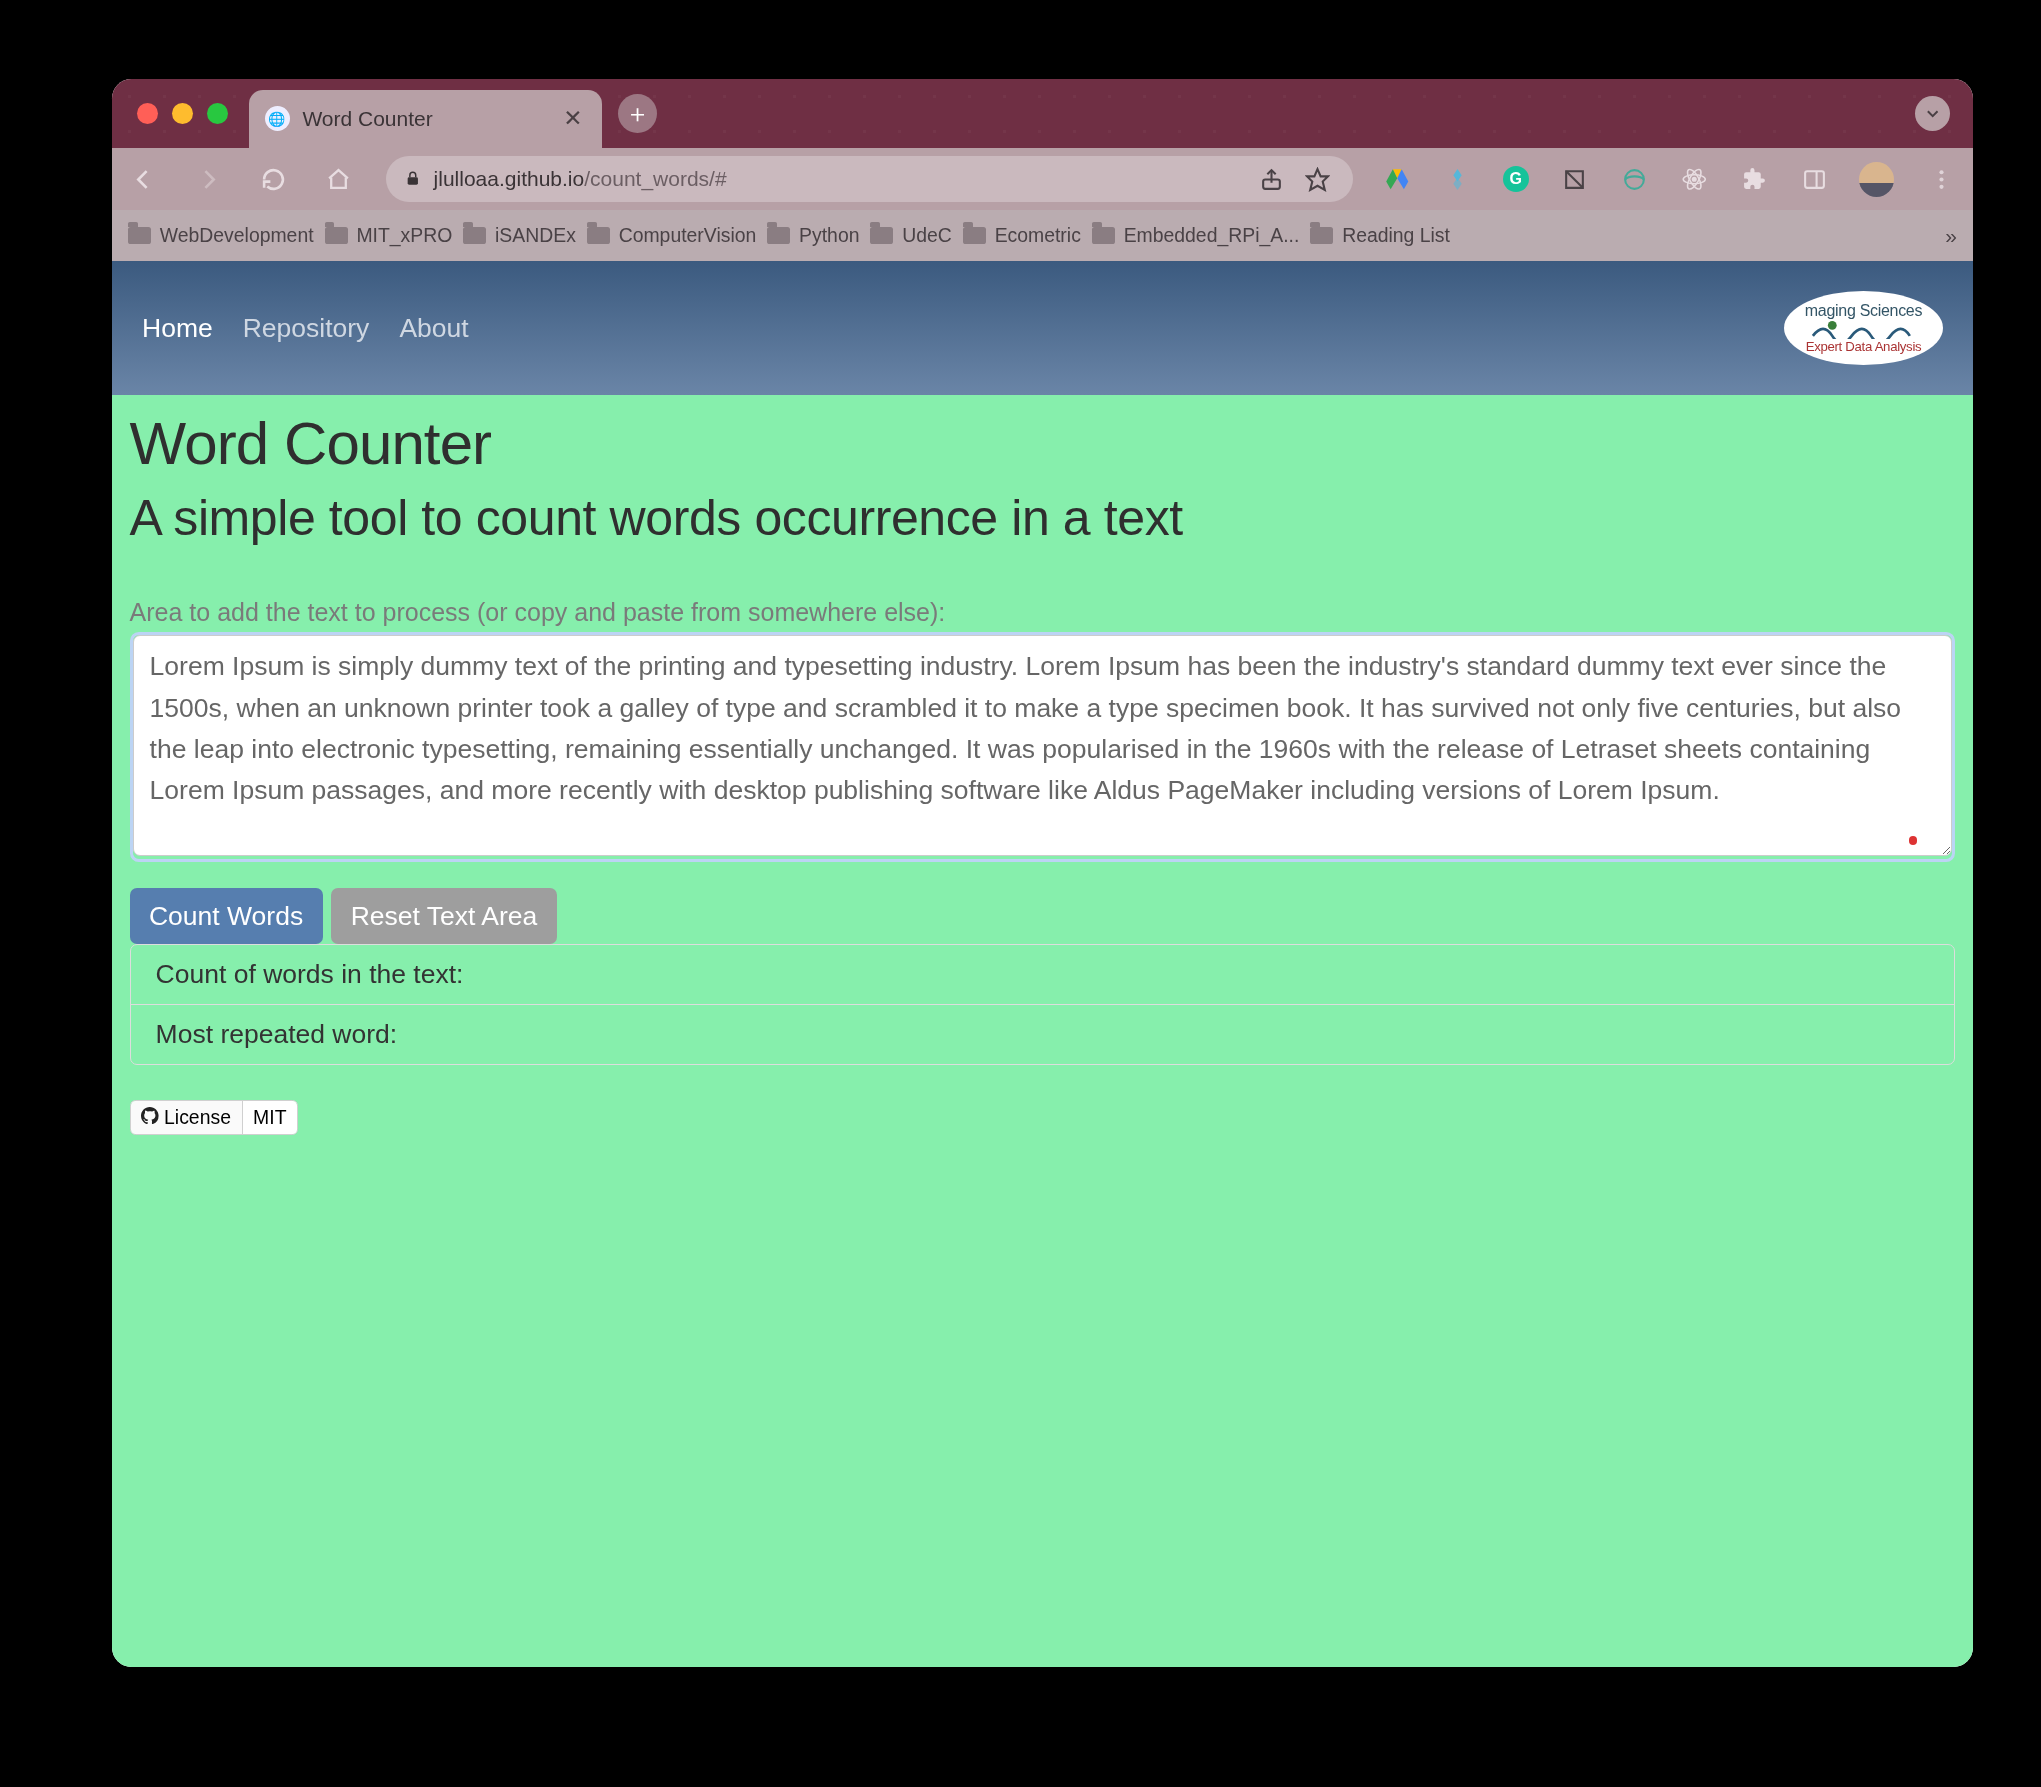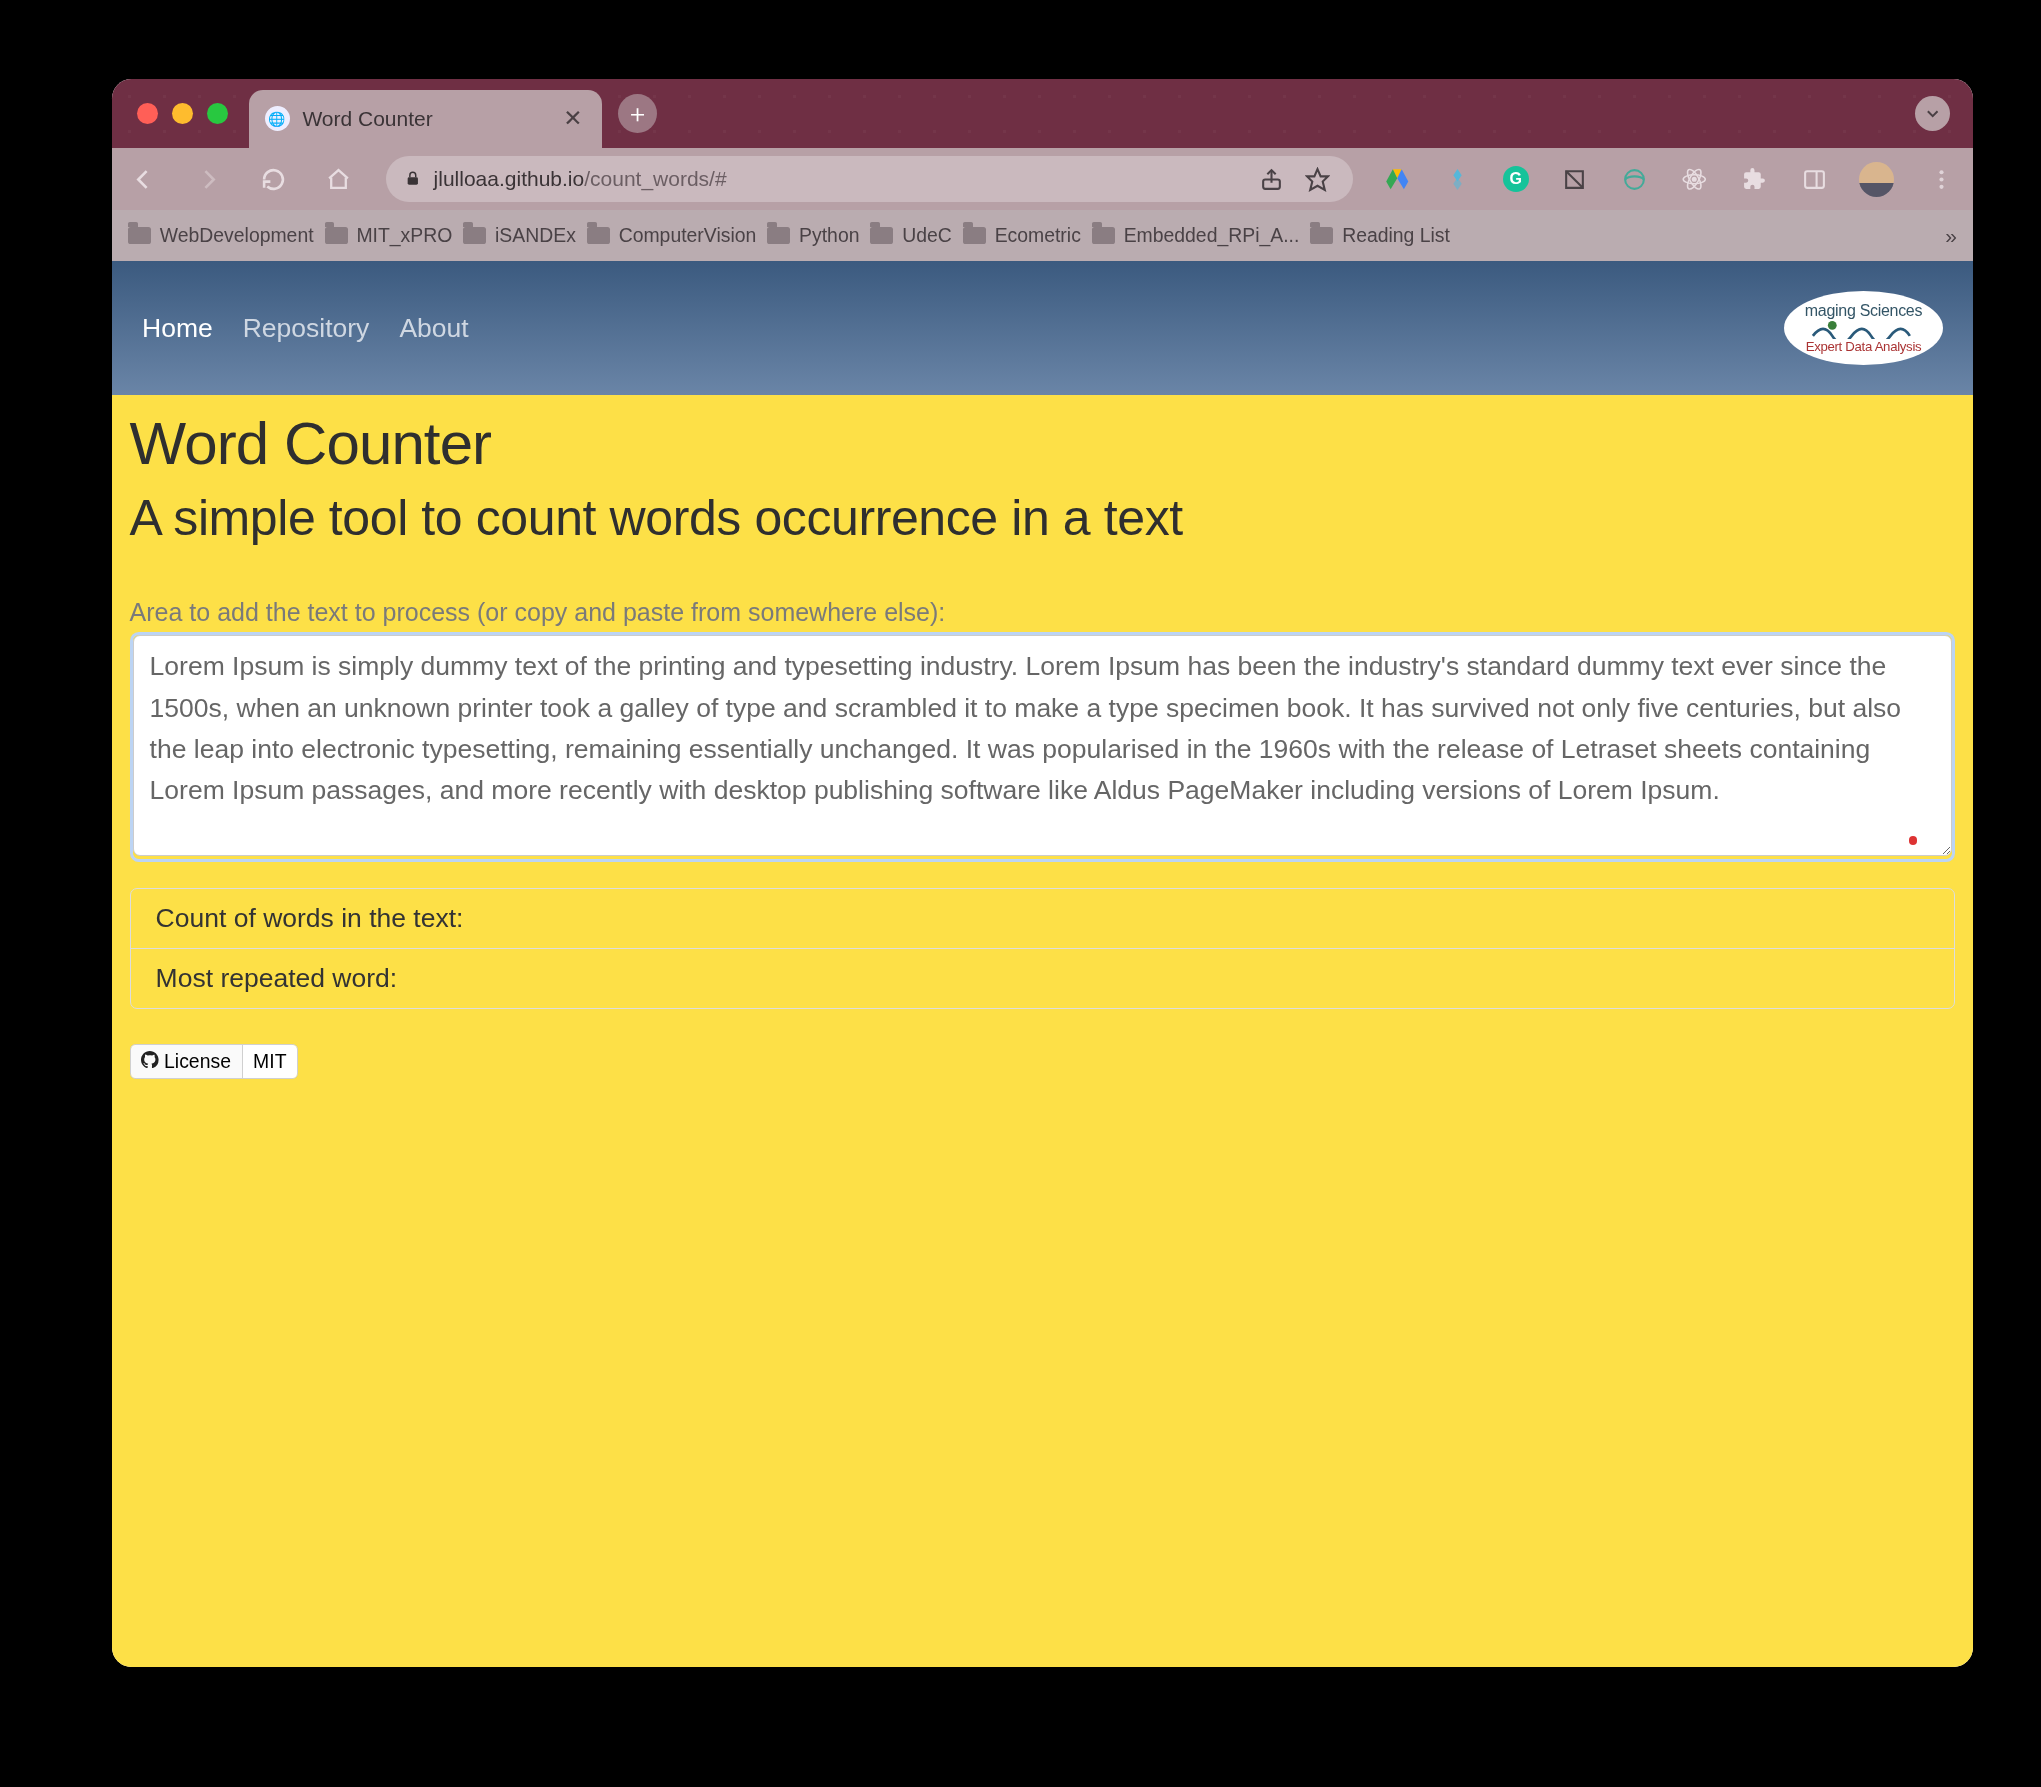--- a/index.html
+++ b/index.html
@@ -139,21 +139,21 @@
   background:#8a7d82; border-radius:1.8px 1.8px 0 0;
 }
 .bookmarks .spacer { flex:1; }
 .bookmarks .more { color:#4a4246; font-size:21px; cursor:pointer; }
 
 
 .page {
   position: relative;
   height: calc(100% - 182px);
   overflow: auto;
-  background:#fde047;
+  background:#86efac;
 }
 
 .site-header {
   background: linear-gradient(180deg, #3b5a7f 0%, #6a85a7 100%);
   padding: 30px 30px;
   display:flex; align-items:center;
 }
 .nav-links { display:flex; gap: 30px; }
 .nav-link {
   color: #cfd7e2; font-size: 26.5px; cursor:pointer;
@@ -416,20 +416,24 @@
     <div class="content">
       <div class="h1">Word Counter</div>
       <div class="h2">A simple tool to count words occurrence in a text</div>
 
       <div class="field-label">Area to add the text to process (or copy and paste from somewhere else):</div>
       <div class="textarea-wrap" style="position:relative;">
         <textarea class="ta" style="">Lorem Ipsum is simply dummy text of the printing and typesetting industry. Lorem Ipsum has been the industry's standard dummy text ever since the 1500s, when an unknown printer took a galley of type and scrambled it to make a type specimen book. It has survived not only five centuries, but also the leap into electronic typesetting, remaining essentially unchanged. It was popularised in the 1960s with the release of Letraset sheets containing Lorem Ipsum passages, and more recently with desktop publishing software like Aldus PageMaker including versions of Lorem Ipsum.</textarea>
         <div class="red-dot" style="right:35px;bottom:14px;"></div>
       </div>
 
+      <div class="btn-row">
+        <button class="btn primary">Count Words</button>
+        <button class="btn secondary">Reset Text Area</button>
+      </div>
 
       <div class="result-list">
         <div class="result-row">Count of words in the text:</div>
         <div class="result-row">Most repeated word:</div>
       </div>
 
       <div class="badge-row">
         <div class="badge">
           <span class="left">
             <span>

